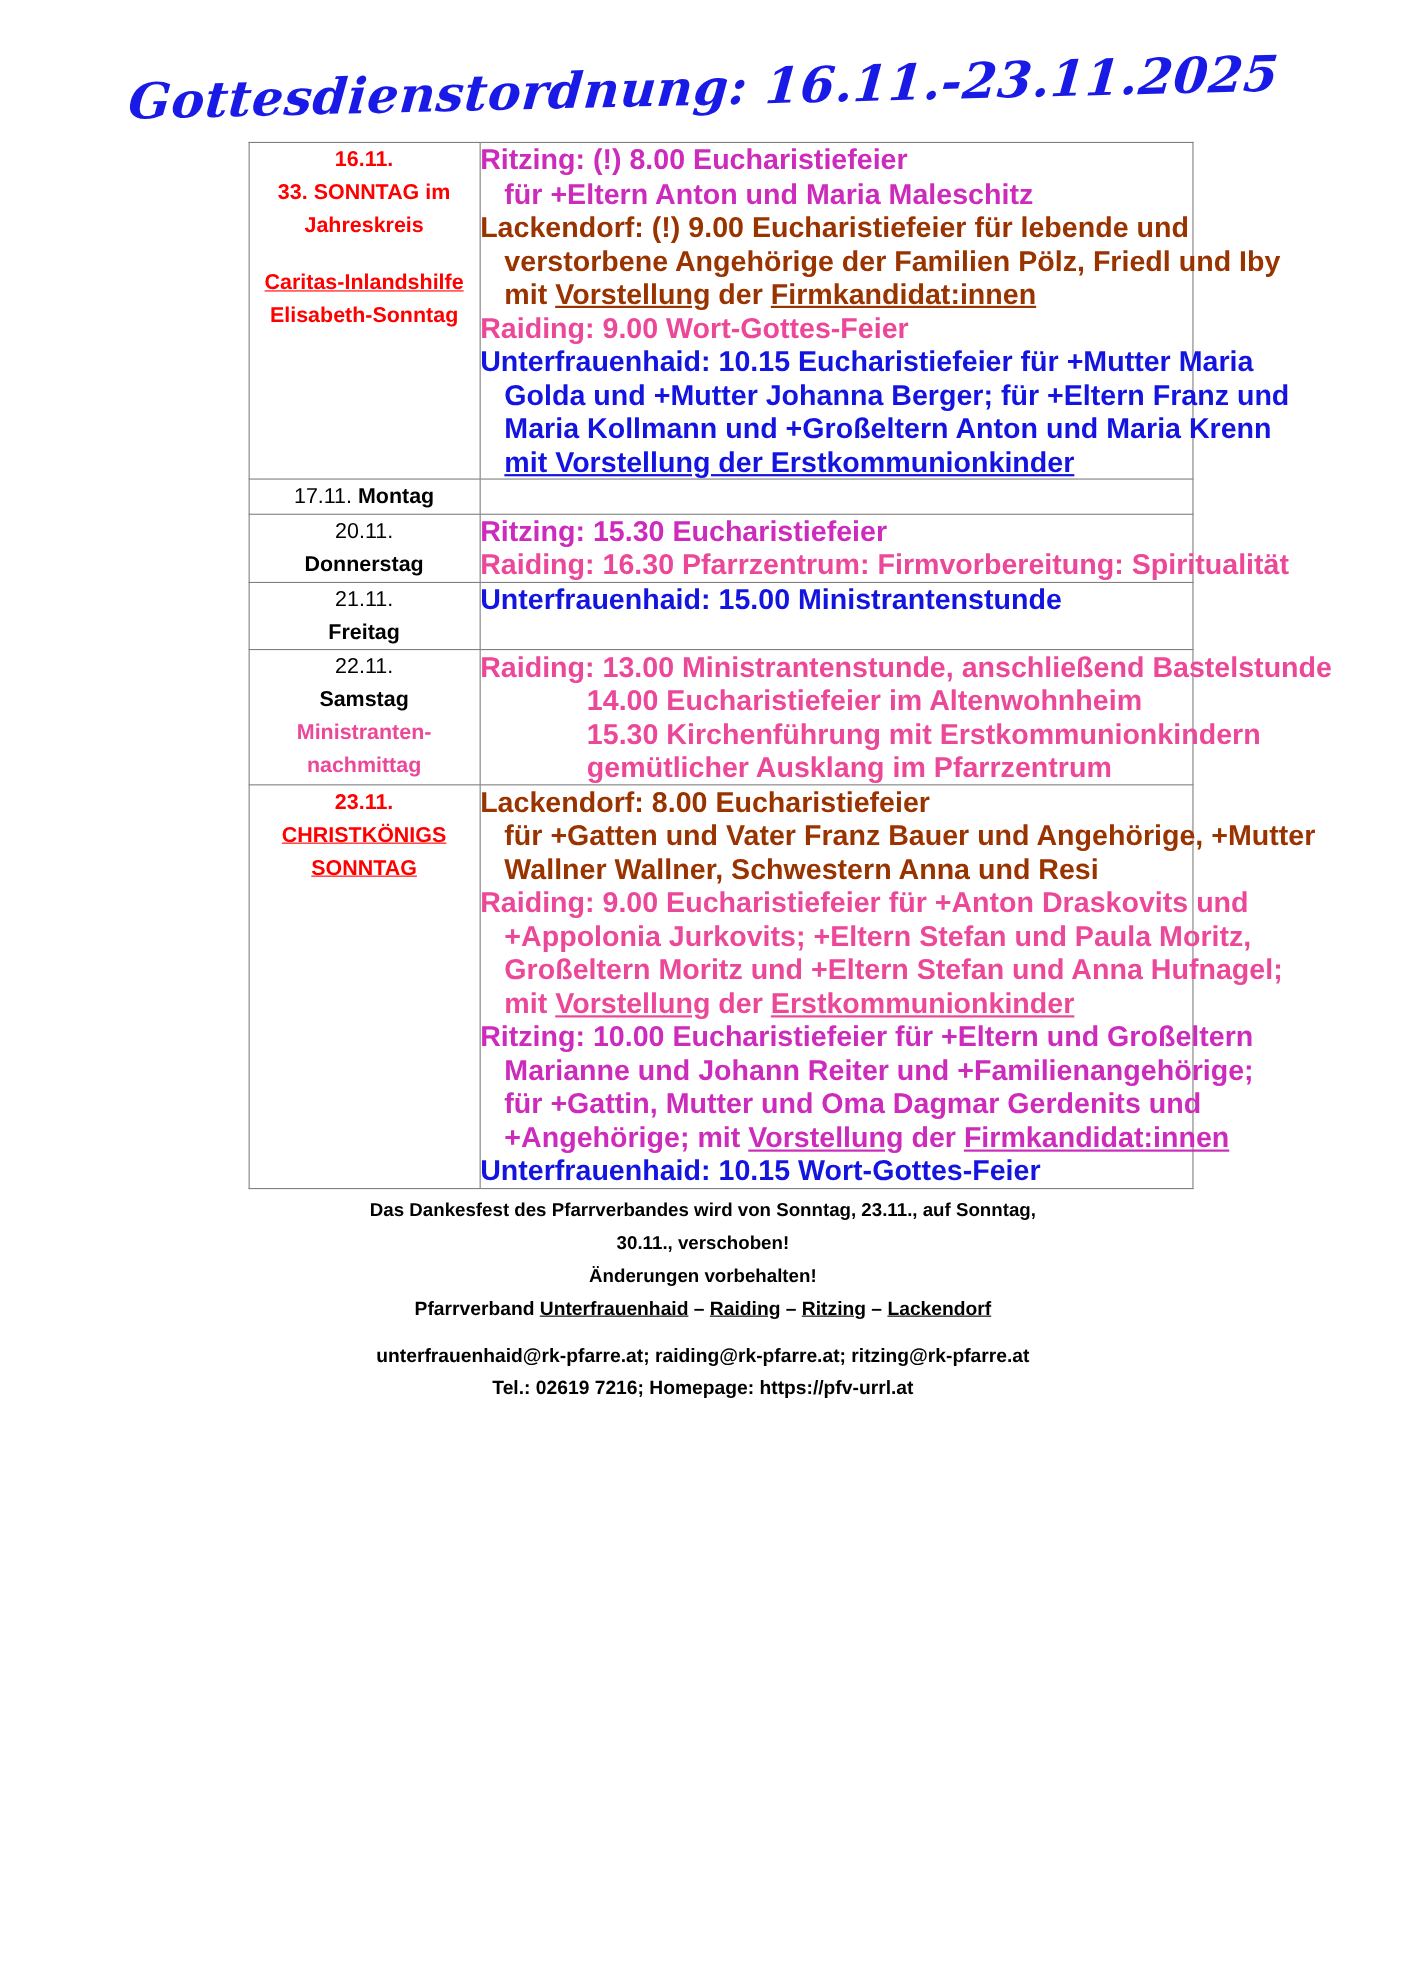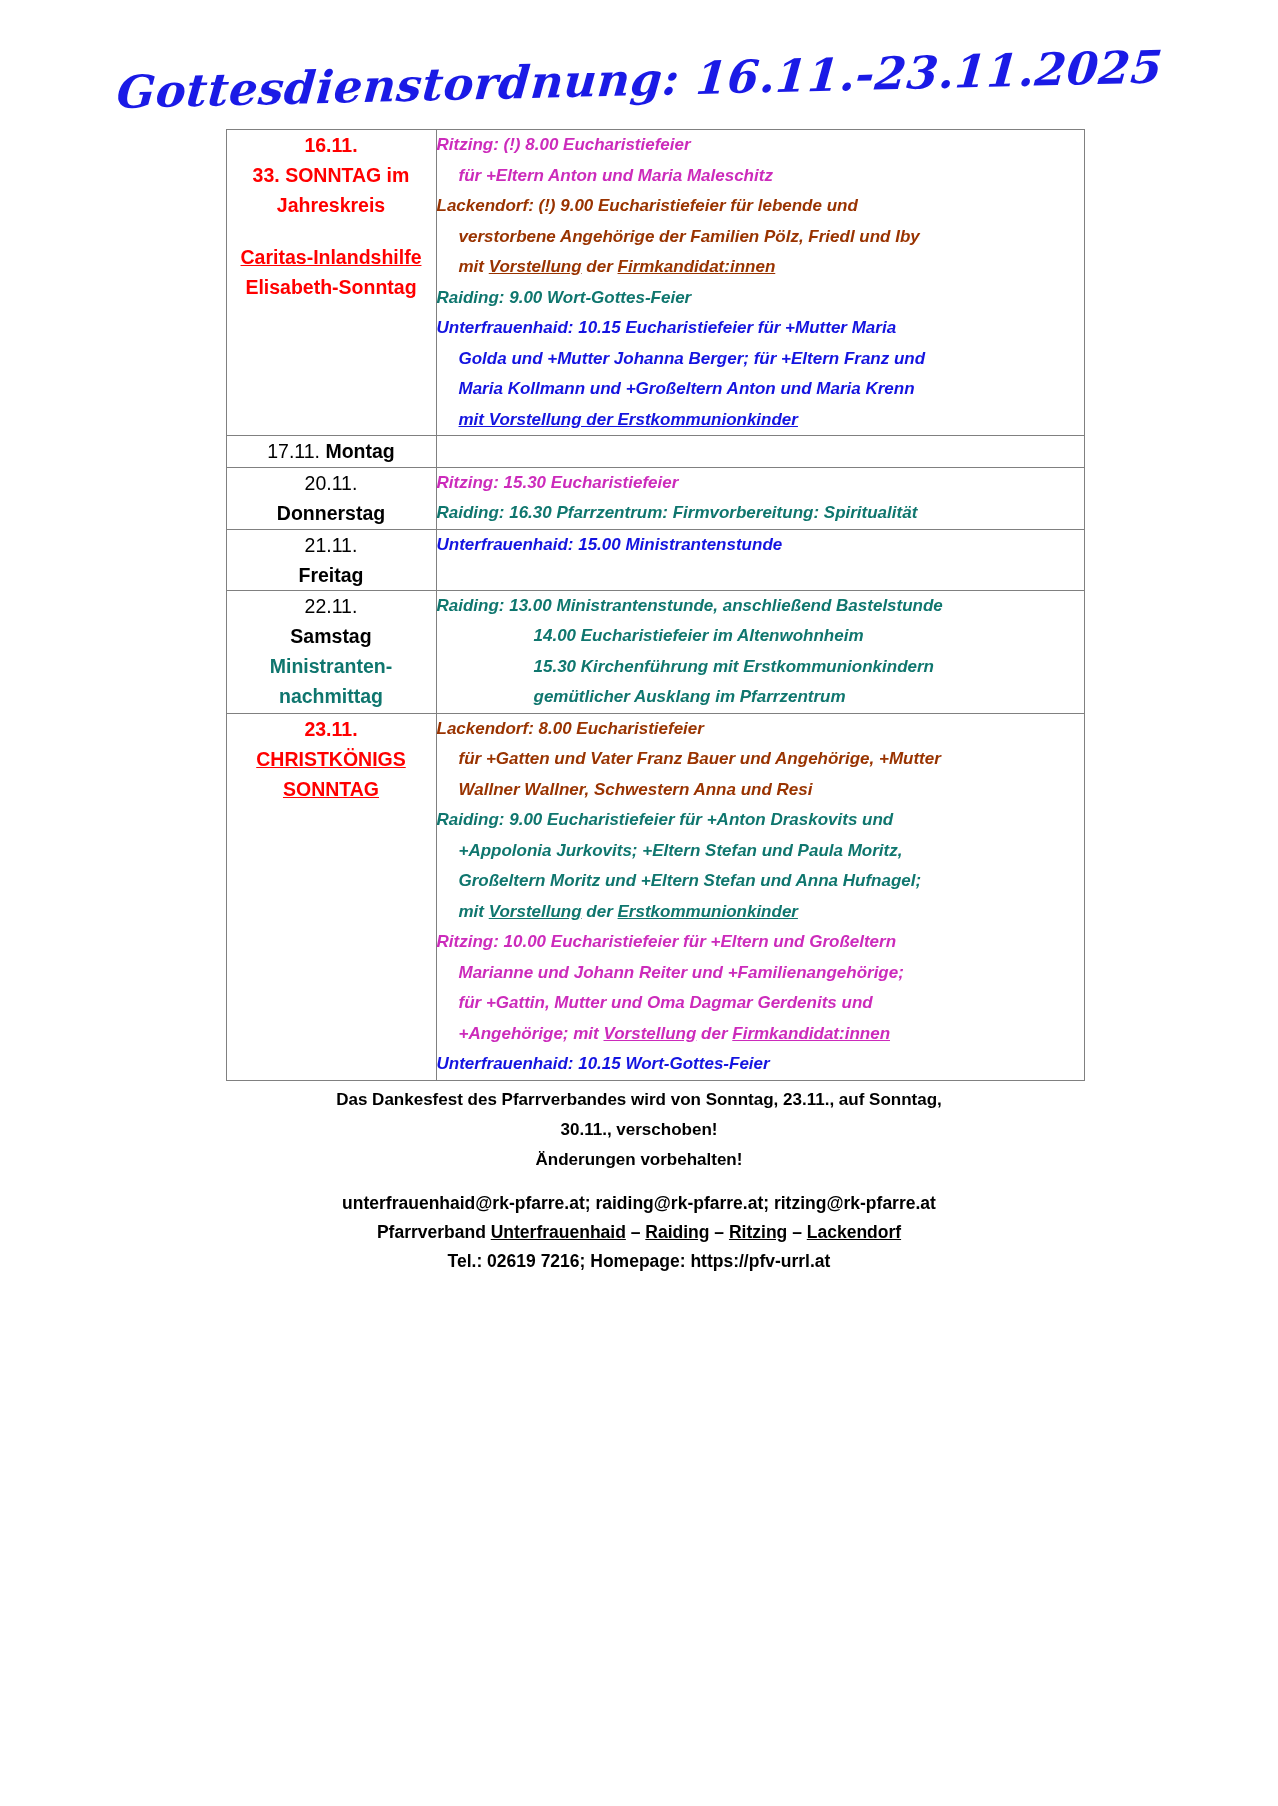--- a/index.html
+++ b/index.html
@@ -71,25 +71,24 @@
   .dayline {
     font-size: 19.5px;
     line-height: 30px;
     color: #000000;
     white-space: nowrap;
   }
   .dayline.bold { font-weight: bold; }
   .dayline.spacer { height: 22px; line-height: 22px; }
 
   .evline {
-    font-size: 17px;
+    font-size: 26px;
     line-height: 30.5px;
     font-weight: bold;
     white-space: nowrap;
-    font-style: italic;
   }
   .evline.ind { padding-left: 22px; }
   .evline.ind2 { padding-left: 97px; }
   .u { text-decoration: underline; }
 
   
   .footer {
     width: 900px;
     margin: 4px auto 0 auto;
     text-align: center;
@@ -103,21 +102,21 @@
   .foot-small {
     font-size: 17.5px;
     font-weight: bold;
     line-height: 29px;
     margin-top: 14px;
   }
 
   .c-red     { color: #ff0000; }
   .c-magenta { color: #cc2bbb; }
   .c-brown   { color: #993300; }
-  .c-green   { color: #0f766e; }
+  .c-green   { color: #ec4899; }
   .c-blue    { color: #1414e0; }
   .c-black   { color: #000000; }
 </style>
 </head>
 <body>
 
 <div class="page">
 
   <div class="title-wrap">
     <div class="title">Gottesdienstordnung: 16.11.-23.11.2025</div>
@@ -211,18 +210,18 @@
             </td>
           </tr>
         </tbody>
     </table>
   </div>
 
   <div class="footer">
     <div class="foot-big">Das Dankesfest des Pfarrverbandes wird von Sonntag, 23.11., auf Sonntag,</div>
     <div class="foot-big">30.11., verschoben!</div>
     <div class="foot-big">Änderungen vorbehalten!</div>
+    <div class="foot-small" style="margin-top:0" id="footer-parish">Pfarrverband <span class="u">Unterfrauenhaid</span> – <span class="u">Raiding</span> – <span class="u">Ritzing</span> – <span class="u">Lackendorf</span></div>
     <div class="foot-small">unterfrauenhaid@rk-pfarre.at; raiding@rk-pfarre.at; ritzing@rk-pfarre.at</div>
-    <div class="foot-small" style="margin-top:0" id="footer-parish">Pfarrverband <span class="u">Unterfrauenhaid</span> – <span class="u">Raiding</span> – <span class="u">Ritzing</span> – <span class="u">Lackendorf</span></div>
     <div class="foot-small" style="margin-top:0">Tel.: 02619 7216; Homepage: https://pfv-urrl.at</div>
   </div>
 
 </div>
 
 </body></html>

